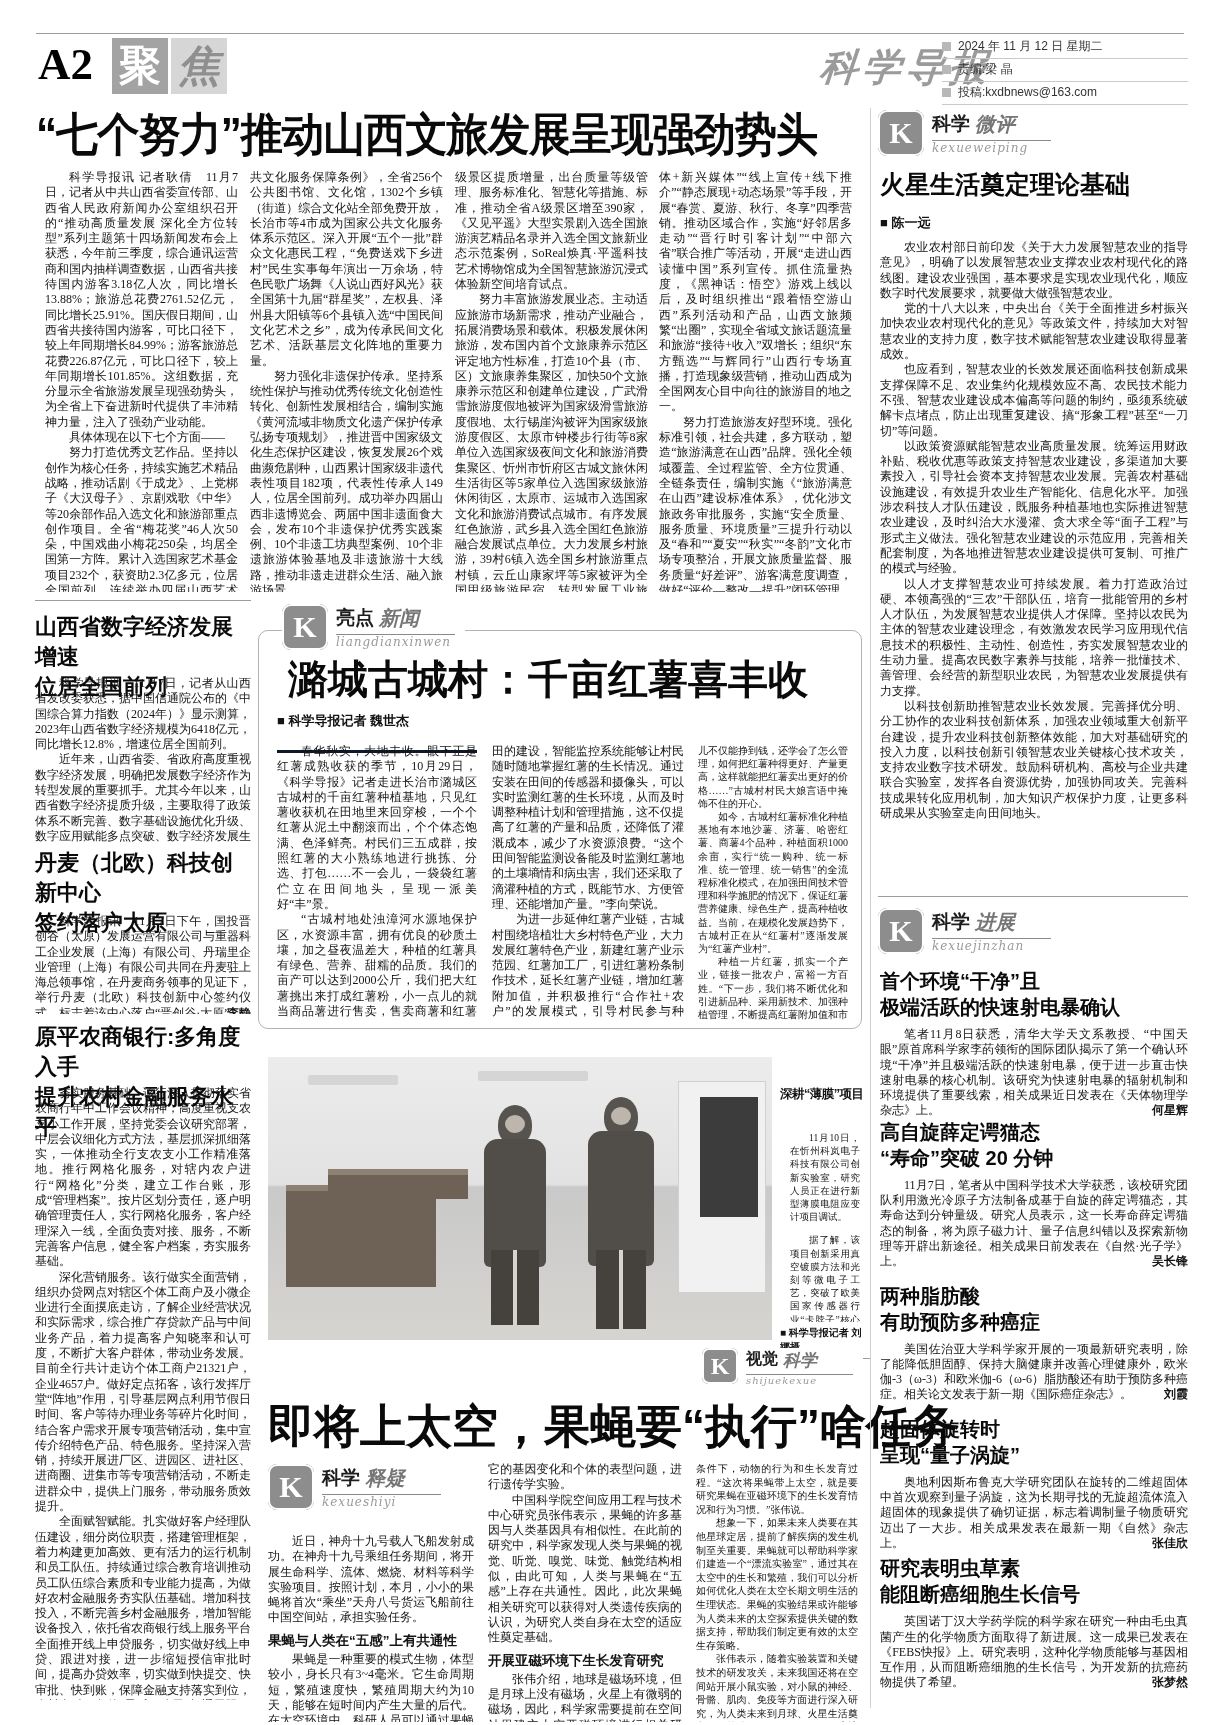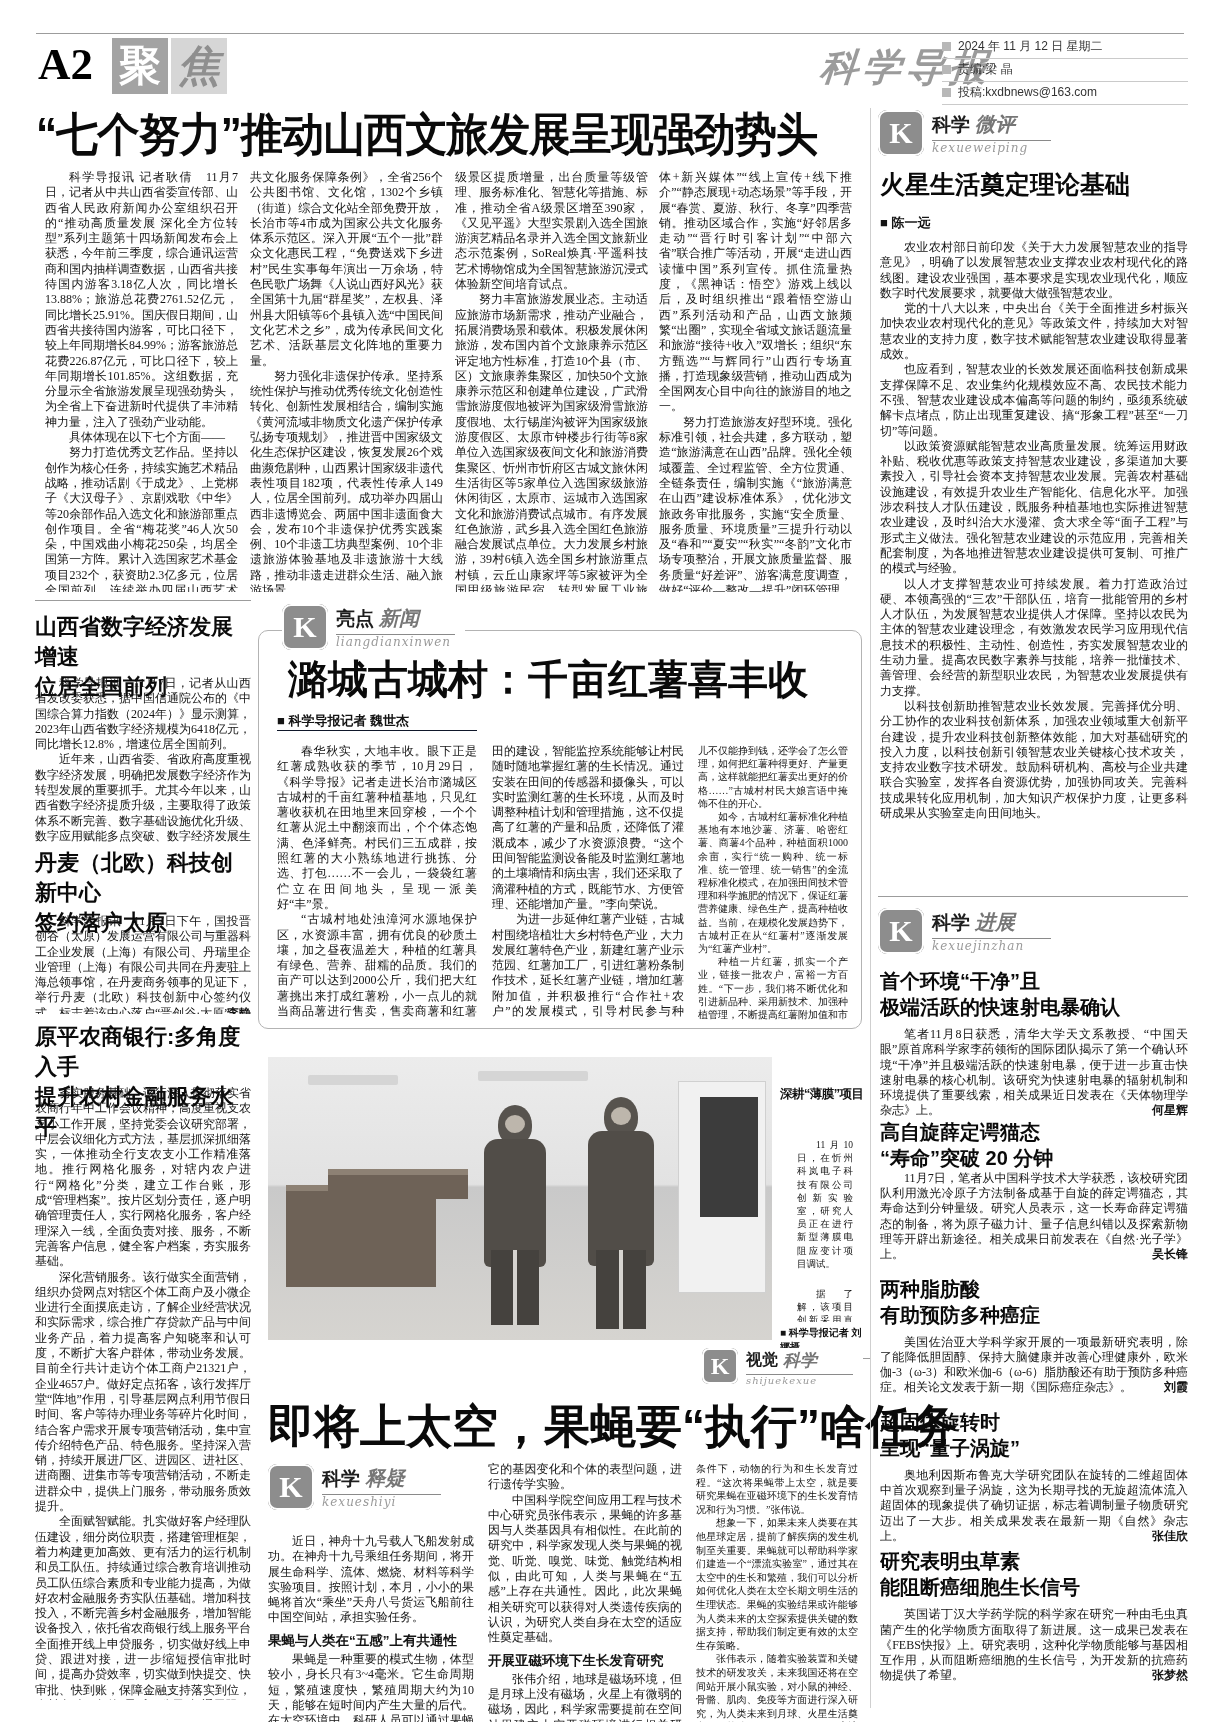--- a/index.html
+++ b/index.html
@@ -21,41 +21,41 @@
   
   .hd{font-family:"Liberation Sans","DejaVu Sans",sans-serif;font-weight:bold;color:#0a0a0a}
   .hd p{margin:0}
   .lead-hl{font-size:43px;font-weight:900;letter-spacing:-1px;white-space:nowrap;transform:scale(.98,1.06);transform-origin:left top}
   .hl-box{font-size:40px;font-weight:900;white-space:nowrap}
   .hl-space{font-size:46px;font-weight:700;white-space:nowrap}
   .hl-left{font-size:22px;line-height:30px}
   .hl-side{font-size:25px;line-height:32px}
   .hl-item{font-size:20px;line-height:26px}
   .byline{font-family:"Liberation Sans","DejaVu Sans",sans-serif;font-weight:bold;font-size:13px;
-          border-bottom:1px solid #0f172a;padding-bottom:0}
+          border-bottom:3px solid #0f172a;padding-bottom:20px}
   .byline-side{font-family:"Liberation Sans","DejaVu Sans",sans-serif;font-weight:bold;font-size:13px}
   
   .edition{font:bold 45px "Liberation Serif","DejaVu Serif",serif;color:#000}
   .jwrap{display:flex;gap:3px}
   .jbox{width:56px;height:56px;display:flex;align-items:center;justify-content:center;
         font:bold 42px "DejaVu Serif",serif}
   .j1{background:#a3a3a3;color:#fff}
   .j2{background:#d6d6d6;color:#8f8f8f;font-style:italic}
   .masthead{font:bold italic 38px "DejaVu Serif",serif;color:#9b9b9b;letter-spacing:5px;transform:skewX(-5deg);white-space:nowrap}
   .inforow{display:flex;align-items:center;gap:7px;border-bottom:1px solid #cacaca;padding:2px 0 3px;
            font:12px "Liberation Sans","DejaVu Sans",sans-serif;color:#333}
   .inforow.first{font-weight:normal}
   .sq{width:9px;height:9px;background:#b8b8b8;flex:0 0 auto}
   
   .klogo{display:flex;align-items:flex-start;gap:8px;background:#fff;padding-right:10px}
   .kbox{width:46px;height:46px;background:#8d8d8d;border-radius:9px;color:#fff;flex:0 0 auto;
         display:flex;align-items:center;justify-content:center;font:bold 30px "Liberation Serif",serif;
         box-shadow:inset 0 0 0 2px #fff,inset 0 0 0 4px #8d8d8d}
   .kmeta{padding-top:1px}
-  .krow{display:flex;align-items:center;gap:5px;border-bottom:1px solid #8a8a8a;padding:0 36px 2px 0}
+  .krow{display:flex;align-items:flex-start;gap:5px;border-bottom:1px solid #8a8a8a;padding:0 36px 2px 0}
   .kbold{font:bold 19px "Liberation Sans","DejaVu Sans",sans-serif;color:#1d1d1d}
   .kscript{font:bold italic 20px "DejaVu Serif",serif;color:#767676}
   .kpinyin{font:italic 12px "DejaVu Serif",serif;color:#9a9a9a;letter-spacing:1px}
   .klogo.small .kbox{width:36px;height:36px;font-size:24px;border-radius:7px}
   .klogo.small .kbold{font-size:16px}
   .klogo.small .kscript{font-size:17px}
   .klogo.small .kpinyin{font-size:10px}
   
   .hbox{border:1px solid #b3b3b3;border-radius:10px}
   
@@ -68,21 +68,21 @@
   .p-hood{position:absolute;left:50%;transform:translateX(-50%);top:0;width:34px;height:40px;
           background:#57534e;border-radius:50% 50% 45% 45%}
   .p-face{position:absolute;left:50%;transform:translateX(-50%);top:10px;width:20px;height:18px;
           background:#bdb6ac;border-radius:50%}
   .p-body{position:absolute;left:0;top:34px;width:100%;height:58%;background:#514d48;border-radius:14px 14px 6px 6px}
   .p-legs{position:absolute;left:12%;bottom:0;width:76%;height:34%;
           background:linear-gradient(90deg,#45423e 46%,#d6d4d0 46%,#d6d4d0 54%,#45423e 54%)}
   
   .cap-title{font:bold 12.5px "Liberation Sans","DejaVu Sans",sans-serif;letter-spacing:-.5px;white-space:nowrap}
   .cap-body{font-size:9.5px;line-height:13.2px;text-align:justify}
-  .cap-body p{margin:17px;text-indent:2em}
+  .cap-body p{margin:10px;text-indent:2em}
   .cap-credit{font:bold 10px "Liberation Sans","DejaVu Sans",sans-serif;border-bottom:1px solid #9c9c9c;padding-bottom:4px}
 </style>
 </head>
 <body>
 
 <div class="page">
 
   <div class="abs hr" style="left:36px;top:33px;width:1148px"></div>
   <div class="abs edition" style="left:38px;top:38px">A2</div>
   <div class="abs jwrap" style="left:112px;top:38px">
@@ -288,21 +288,21 @@
       <div class="bt" style="margin-top:7px">
           <p>笔者11月8日获悉，清华大学天文系教授、“中国天眼”原首席科学家李菂领衔的国际团队揭示了第一个确认环境“干净”并且极端活跃的快速射电暴，便于进一步直击快速射电暴的核心机制。该研究为快速射电暴的辐射机制和环境提供了重要线索，相关成果近日发表在《天体物理学杂志》上。</p>
           <p class="sig">何星辉</p>
         </div>
     </div>
     <div style="margin-bottom:13px">
       <div class="hd hl-item">
           <p>高自旋薛定谔猫态</p>
           <p>“寿命”突破 20 分钟</p>
         </div>
-      <div class="bt" style="">
+      <div class="bt" style="margin-top:7px">
           <p>11月7日，笔者从中国科学技术大学获悉，该校研究团队利用激光冷原子方法制备成基于自旋的薛定谔猫态，其寿命达到分钟量级。研究人员表示，这一长寿命薛定谔猫态的制备，将为原子磁力计、量子信息纠错以及探索新物理等开辟出新途径。相关成果日前发表在《自然·光子学》上。</p>
           <p class="sig">吴长锋</p>
         </div>
     </div>
     <div style="margin-bottom:13px">
       <div class="hd hl-item">
           <p>两种脂肪酸</p>
           <p>有助预防多种癌症</p>
         </div>
       <div class="bt" style="margin-top:7px">

